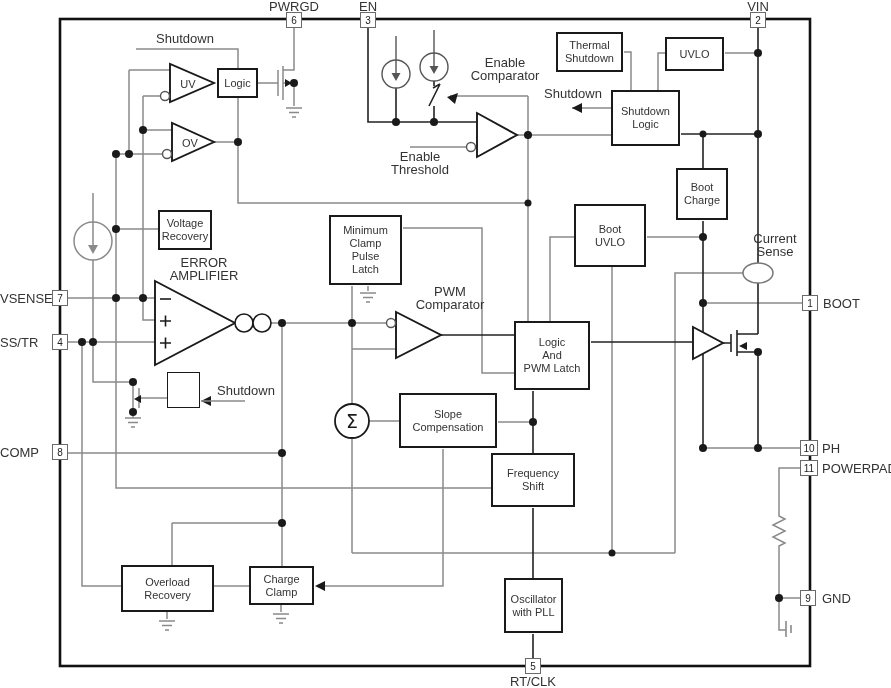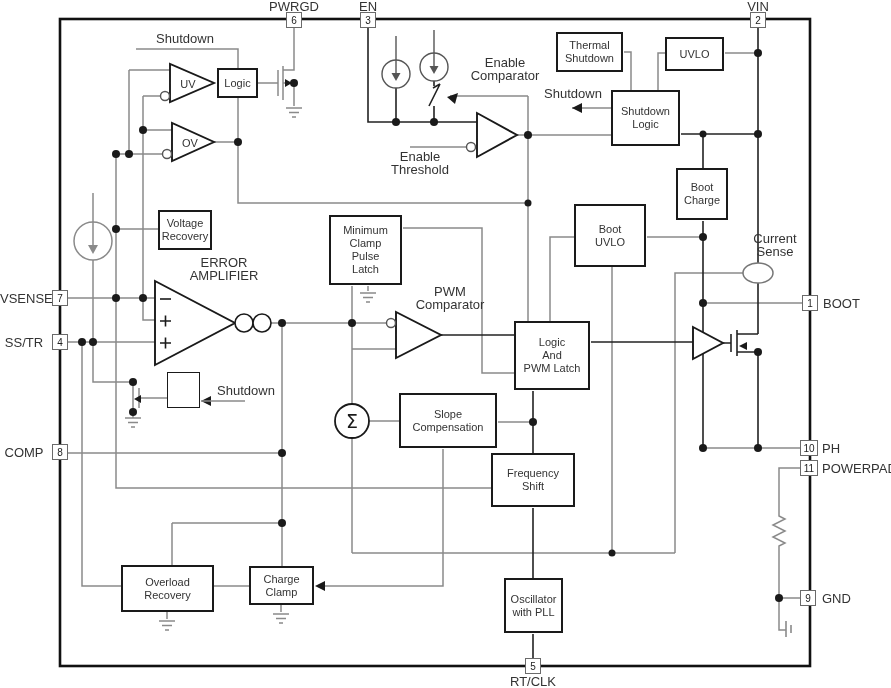--- a/index.html
+++ b/index.html
@@ -4,21 +4,21 @@
 <style>
   html,body{margin:0;padding:0;background:#fff;}
   #canvas{position:relative;width:891px;height:688px;background:#fff;
     font-family:"Liberation Sans","DejaVu Sans",sans-serif;overflow:hidden;}
   #wires{position:absolute;left:0;top:0;}
   .blk{position:absolute;background:#fff;border:2px solid #1a1a1a;
     display:flex;flex-direction:column;align-items:center;justify-content:center;
     font-size:11px;line-height:13px;color:#333;text-align:center;box-sizing:border-box;}
   .blk-thin{border-width:1.5px;}
   .lbl{position:absolute;font-size:13px;line-height:13px;color:#333;text-align:center;}
-  .lbl-right{text-align:center;}
+  .lbl-right{text-align:left;}
   .lbl-left{text-align:left;}
   .pin{position:absolute;width:16px;height:16px;background:#fff;border:1.4px solid #6a6a6a;
     box-sizing:border-box;display:flex;align-items:center;justify-content:center;
     font-size:10px;color:#222;z-index:3;}
   .blk span{display:block;}
 </style>
 </head>
 <body>
 
 <div id="canvas">
@@ -286,21 +286,21 @@
 <div class="lbl lbl-right" style="left:0px;top:292px;width:48px">VSENSE</div>
 <div class="lbl lbl-right" style="left:0px;top:336px;width:48px">SS/TR</div>
 <div class="lbl lbl-right" style="left:0px;top:446px;width:48px">COMP</div>
 <div class="lbl lbl-left" style="left:823px;top:297px;width:64px">BOOT</div>
 <div class="lbl lbl-left" style="left:822px;top:442px;width:64px">PH</div>
 <div class="lbl lbl-left" style="left:822px;top:462px;width:68px">POWERPAD</div>
 <div class="lbl lbl-left" style="left:822px;top:592px;width:64px">GND</div>
 <div class="lbl" style="left:503px;top:675px;width:60px">RT/CLK</div>
 
 <div class="lbl" style="left:150px;top:32px;width:70px">Shutdown</div>
-<div class="lbl" style="left:188px;top:256px;width:72px">
+<div class="lbl" style="left:168px;top:256px;width:72px">
   <span>ERROR</span>
   <span>AMPLIFIER</span>
 </div>
 <div class="lbl" style="left:415px;top:285px;width:70px">
   <span>PWM</span>
   <span>Comparator</span>
 </div>
 <div class="lbl" style="left:466px;top:56px;width:78px">
   <span>Enable</span>
   <span>Comparator</span>

